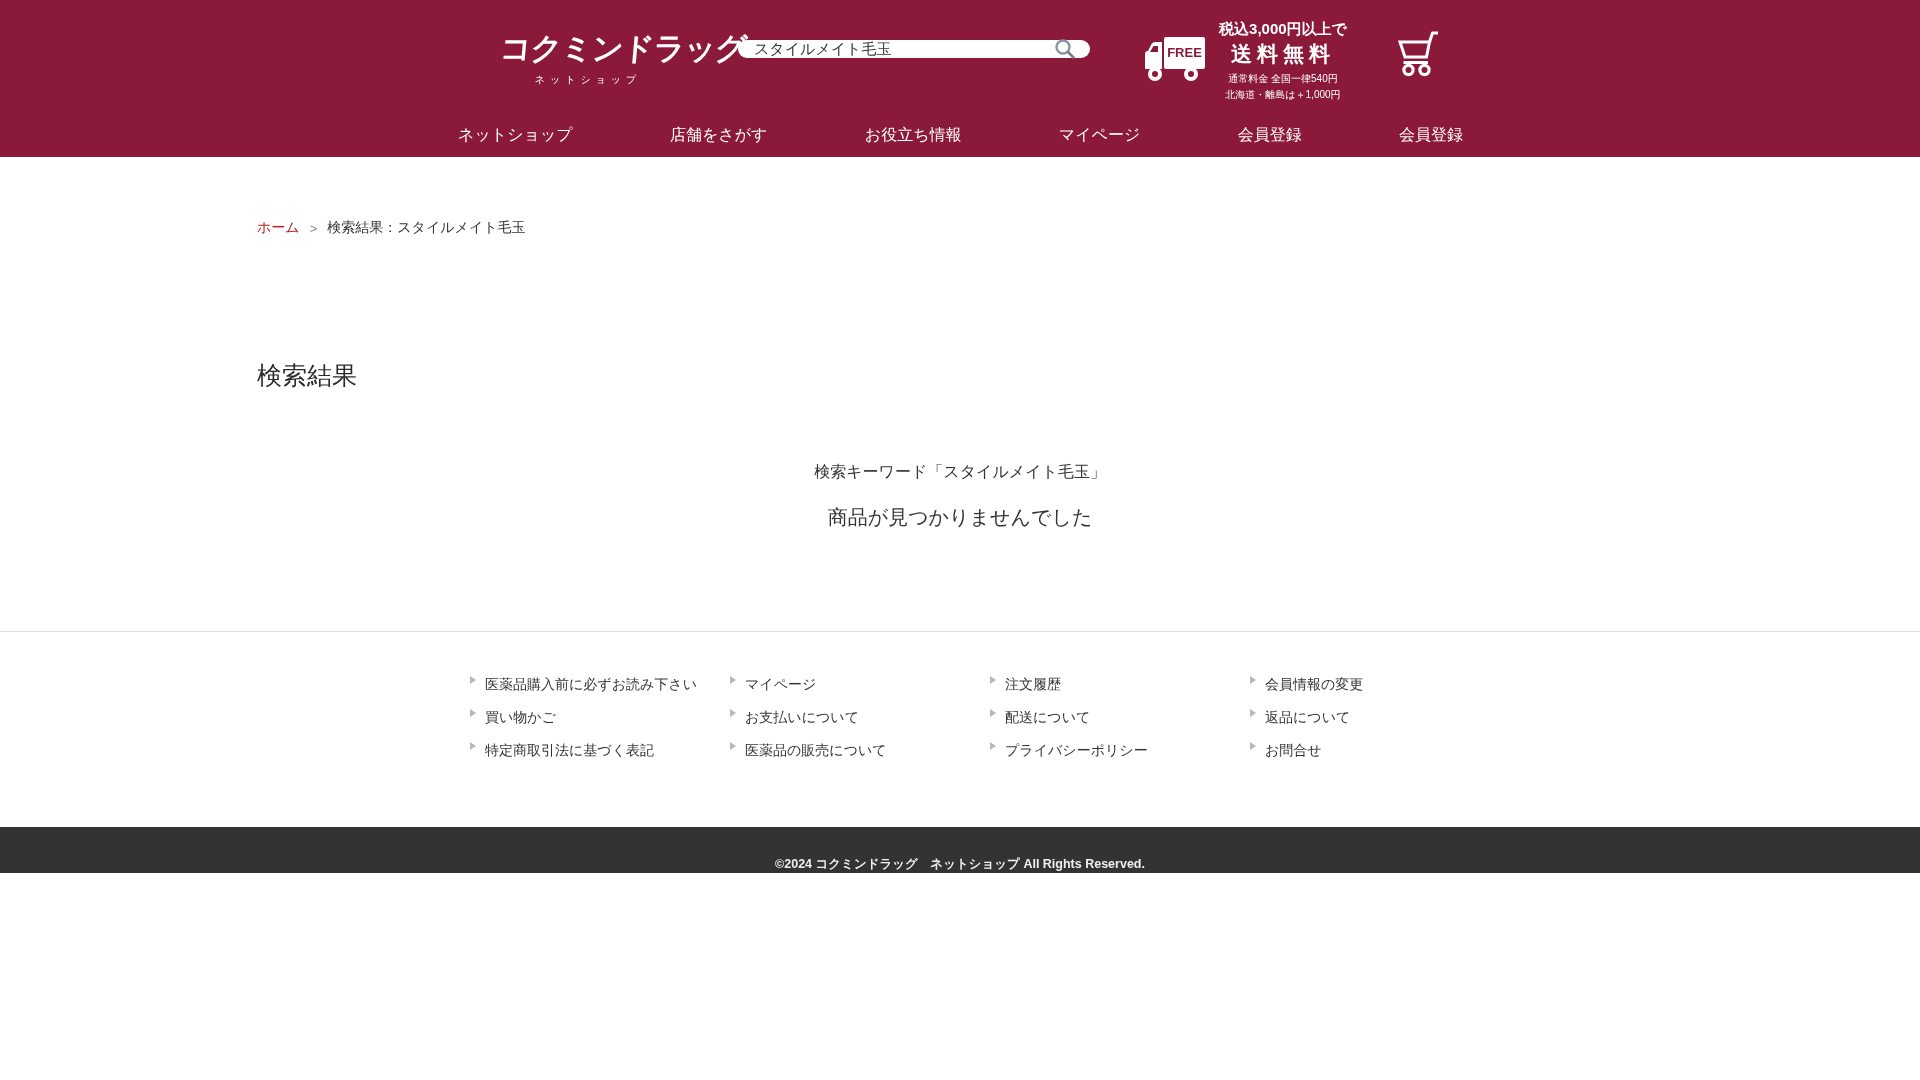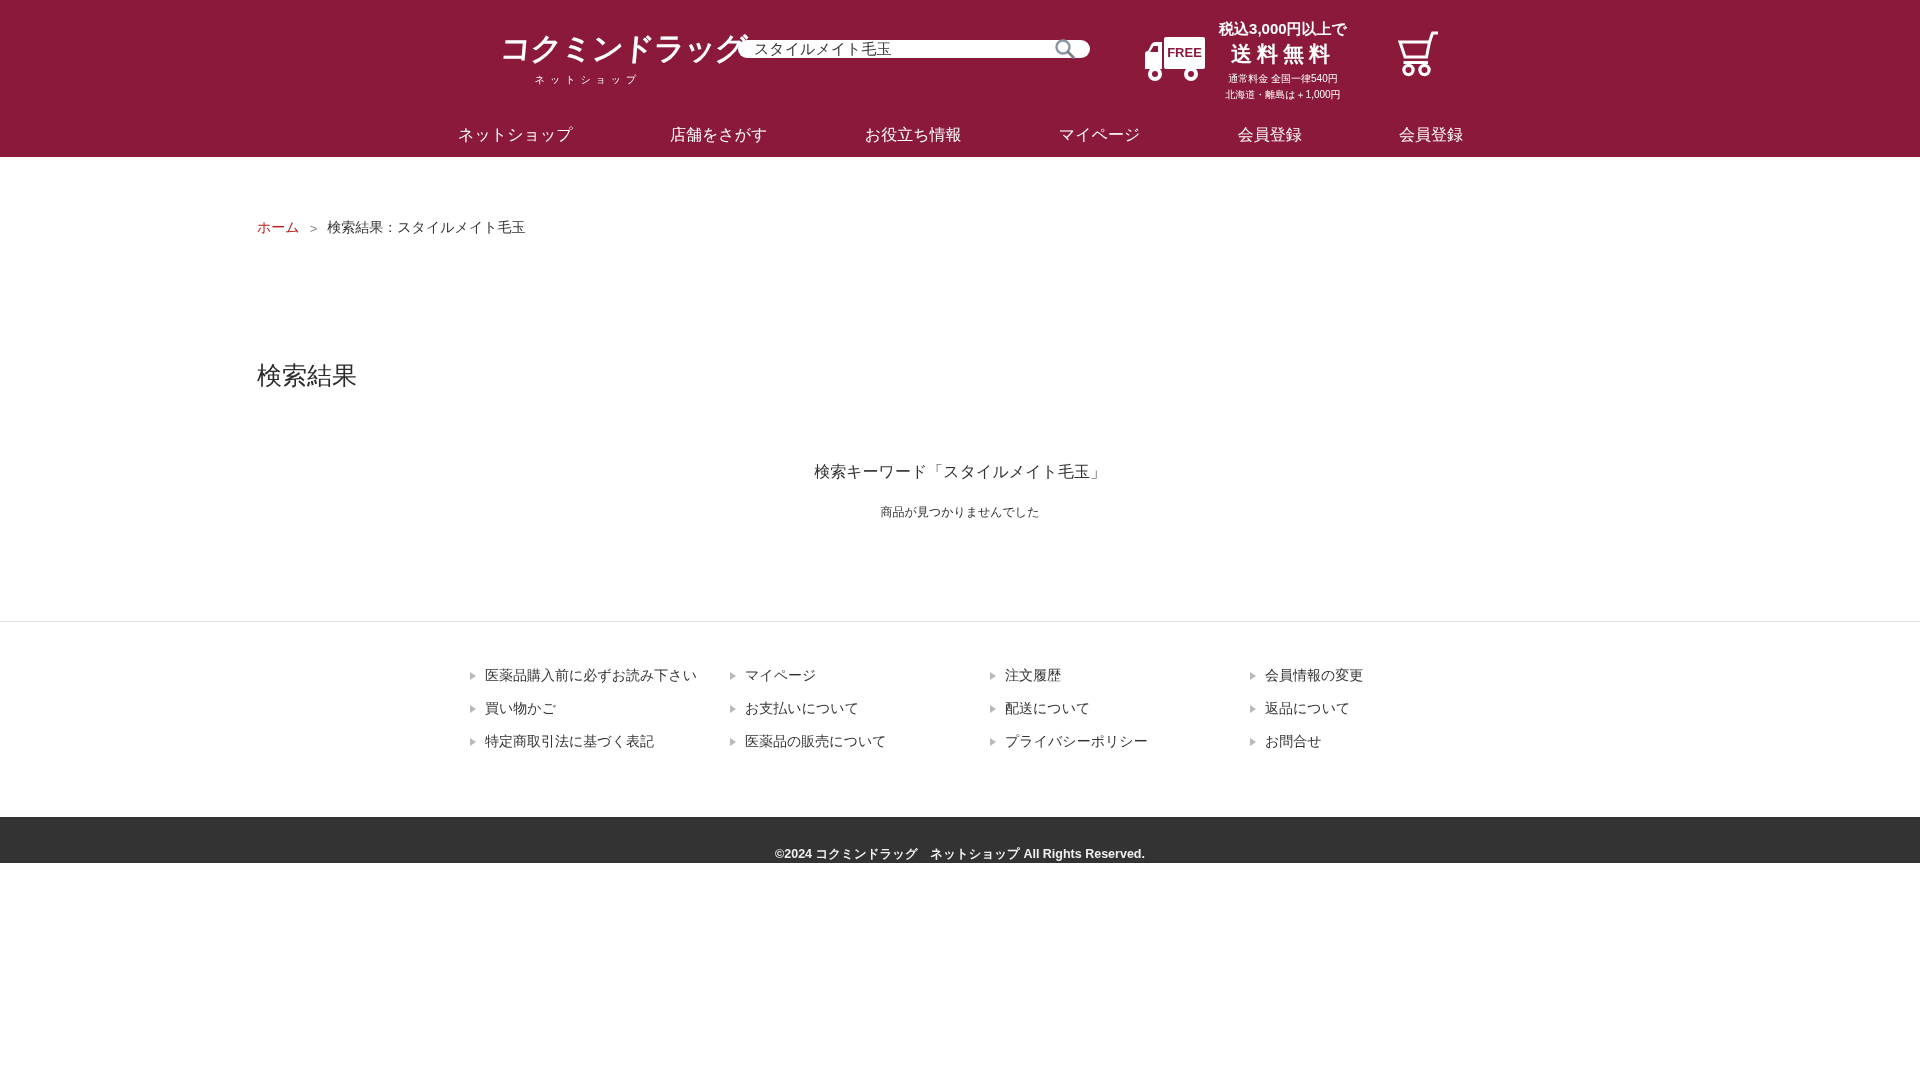--- a/index.html
+++ b/index.html
@@ -36,28 +36,28 @@
 
   
   .breadcrumb { margin: 62px 0 0 257px; font-size: 14px; color: #333; display: flex; align-items: center; gap: 10px; }
   .crumb-home { color: #b91c1c; cursor: pointer; text-decoration: none; }
   .crumb-sep { color: #888; font-size: 13px; }
   .crumb-current { color: #333; }
 
   
   .result-title { margin: 122px 0 0 257px; font-size: 25px; font-weight: 400; color: #2b2b2b; }
   .keyword-line { margin-top: 70px; text-align: center; font-size: 16px; color: #333; }
-  .noresult-line { margin-top: 21px; text-align: center; font-size: 12px; color: #333; }
+  .noresult-line { margin-top: 21px; text-align: center; font-size: 20px; color: #333; }
 
   
   .footer { margin-top: 100px; border-top: 1px solid #e0e0e0; }
   .footer-links { width: 1040px; margin: 0 auto; padding: 44px 0 0 0;
     display: grid; grid-template-columns: repeat(4, 1fr); }
   .footer-col { padding-left: 30px; }
-  .footer-link { display: flex; align-items: center; margin-bottom: 14px; height: 19px; cursor: pointer; }
+  .footer-link { display: flex; align-items: flex-start; margin-bottom: 14px; height: 19px; cursor: pointer; }
   .tri { width: 0; height: 0; border-left: 6px solid #b9b9b9; border-top: 4px solid transparent;
     border-bottom: 4px solid transparent; margin-right: 9px; flex: 0 0 auto; }
   .footer-link span { font-size: 14px; color: #333; white-space: nowrap; }
 
   .copyright-bar { margin-top: 52px; height: 46px; background: #333333;
     display: flex; align-items: flex-end; justify-content: center; }
   .copyright-bar span { color: #efefef; font-size: 12.5px; font-weight: bold; }
 </style>
 </head>
 <body>

